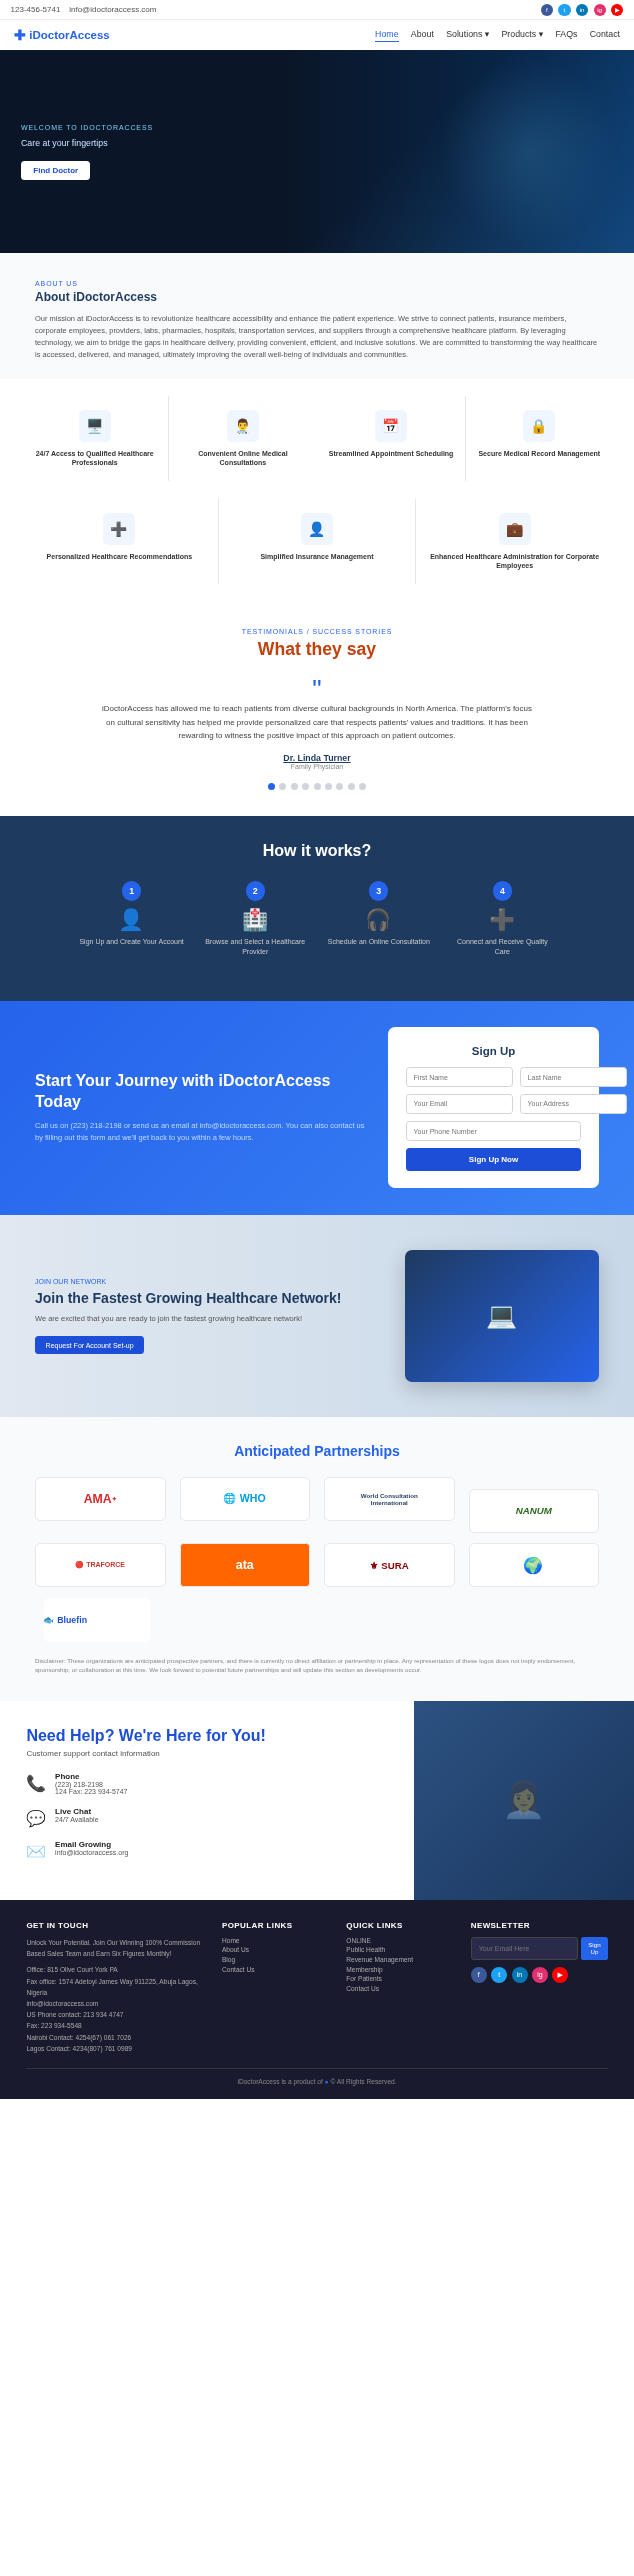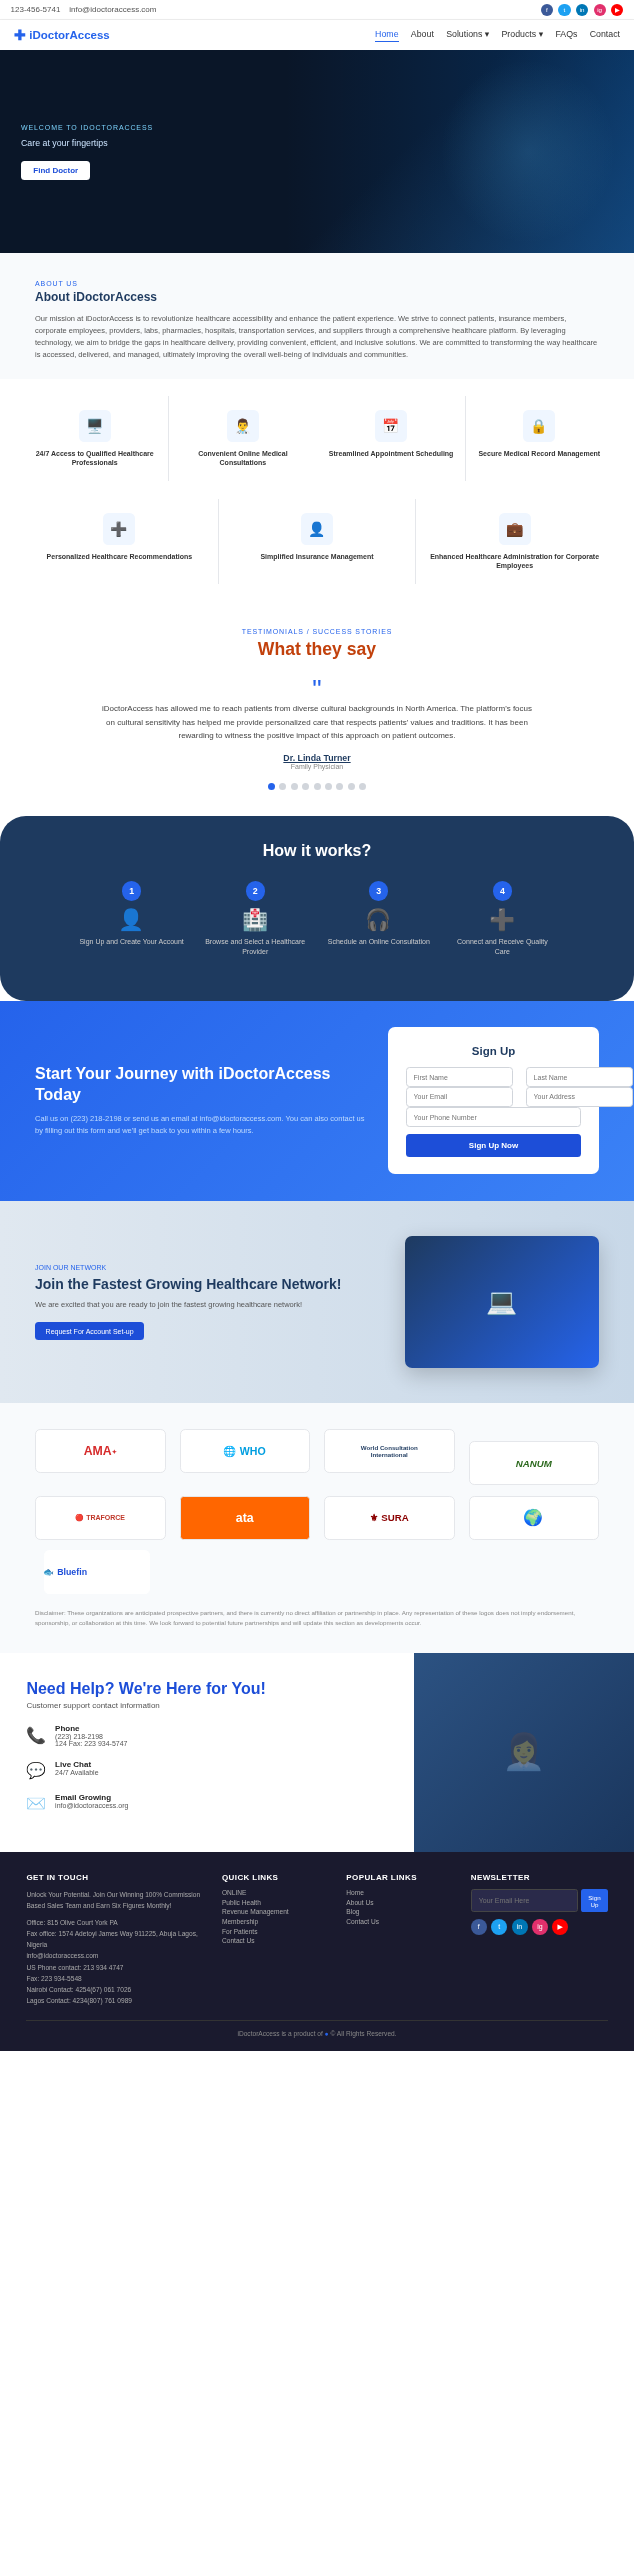--- a/index.html
+++ b/index.html
@@ -139,21 +139,20 @@
     .testimonial-role { font-size: 7px; color: #888; margin-bottom: 12.3px; }
     .dots { display: flex; justify-content: center; gap: 4.4px; }
     .dot { width: 7px; height: 7px; border-radius: 50%; background: #d1d5db; }
     .dot.active { background: #2563eb; }
 
     
     .how-section {
       background: #1e3a5f;
       padding: 26.4px 35px;
       text-align: center;
-      border-radius: 26px;
     }
     .how-title { color: #fff; font-size: 16px; font-weight: bold; margin-bottom: 21px; }
     .how-steps { display: flex; justify-content: center; gap: 17.6px; margin-bottom: 17.6px; }
     .how-step { display: flex; flex-direction: column; align-items: center; width: 106px; }
     .step-number {
       width: 19.4px; height: 19.4px;
       border-radius: 50%;
       background: #2563eb;
       color: #fff;
       font-size: 8.8px;
@@ -188,21 +187,21 @@
     .cta-title { color: #fff; font-size: 16px; font-weight: bold; margin-bottom: 7px; line-height: 1.3; }
     .cta-text { color: #bfdbfe; font-size: 7.5px; line-height: 1.6; }
     .signup-form {
       background: #fff;
       border-radius: 7px;
       padding: 17.6px;
       width: 211px;
       flex-shrink: 0;
     }
     .signup-form-title { font-size: 11.5px; font-weight: bold; color: #1e3a5f; text-align: center; margin-bottom: 10.6px; }
-    .form-row { display: flex; gap: 13px; }
+    .form-row { display: flex; gap: 7px; margin-bottom: 7px; }
     .form-input {
       flex: 1;
       border: 0.9px solid #d1d5db;
       border-radius: 3.5px;
       padding: 5.3px 7px;
       font-size: 7px;
       color: #aaa;
       outline: none;
     }
     .form-input-full {
@@ -528,20 +527,21 @@
     <h2 class="provider-title">Join the Fastest Growing Healthcare Network!</h2>
     <p class="provider-text">We are excited that you are ready to join the fastest growing healthcare network!</p>
     <button class="provider-btn">Request For Account Set-up</button>
   </div>
   <div class="provider-mockup">
     <span>💻</span>
   </div>
 </section>
 
 <section class="partnerships-section">
+  <h2 class="partnerships-title">Anticipated Partnerships</h2>
   <div class="partners-grid">
     <div class="partner-logo" style="color:#d62b2b; font-size:12.3px; font-weight:900;">AMA<span style="font-size:6.2px;">✦</span></div>
     <div class="partner-logo" style="color:#009ee0; font-size:10.6px;">🌐 WHO</div>
     <div class="partner-logo" style="color:#1e3a5f; font-size:6.2px;">World Consultation<br>International</div>
     <div class="partner-logo" style="color:#2d6a1f; font-size:9.7px; font-style:italic; font-weight:700;margin-top:12px;">NANUM</div>
   </div>
   <div class="partners-grid">
     <div class="partner-logo" style="color:#c0392b; font-size:7px;">🔴 TRAFORCE</div>
     <div class="partner-logo" style="background:#ff6600; color:#fff; font-size:12.3px; font-weight:900; border-radius:3.5px;">ata</div>
     <div class="partner-logo" style="color:#8B0000; font-size:9.7px;">⚜ SURA</div>
@@ -594,33 +594,33 @@
         Office: 815 Olive Court York PA<br>
         Fax office: 1574 Adetoyi James Way 911225, Abuja Lagos, Nigeria<br>
         info@idoctoraccess.com<br>
         US Phone contact: 213 934 4747<br>
         Fax: 223 934-5548<br>
         Nairobi Contact: 4254(67) 061 7026<br>
         Lagos Contact: 4234(807) 761 0989
       </div>
     </div>
     <div>
+      <div class="footer-col-title">Popular Links</div>
+      <span class="footer-link">Home</span>
+      <span class="footer-link">About Us</span>
+      <span class="footer-link">Blog</span>
+      <span class="footer-link">Contact Us</span>
+    </div>
+    <div>
       <div class="footer-col-title">Quick Links</div>
       <span class="footer-link">ONLINE</span>
       <span class="footer-link">Public Health</span>
       <span class="footer-link">Revenue Management</span>
       <span class="footer-link">Membership</span>
       <span class="footer-link">For Patients</span>
-      <span class="footer-link">Contact Us</span>
-    </div>
-    <div>
-      <div class="footer-col-title">Popular Links</div>
-      <span class="footer-link">Home</span>
-      <span class="footer-link">About Us</span>
-      <span class="footer-link">Blog</span>
       <span class="footer-link">Contact Us</span>
     </div>
     <div>
       <div class="footer-col-title">Newsletter</div>
       <div class="footer-newsletter">
         <input class="footer-input" type="text" placeholder="Your Email Here" style="">
         <button class="footer-signup-btn">Sign Up</button>
       </div>
       <div class="footer-social">
         <span class="footer-social-icon" style="background:#3b5998; color:#fff;">f</span>

